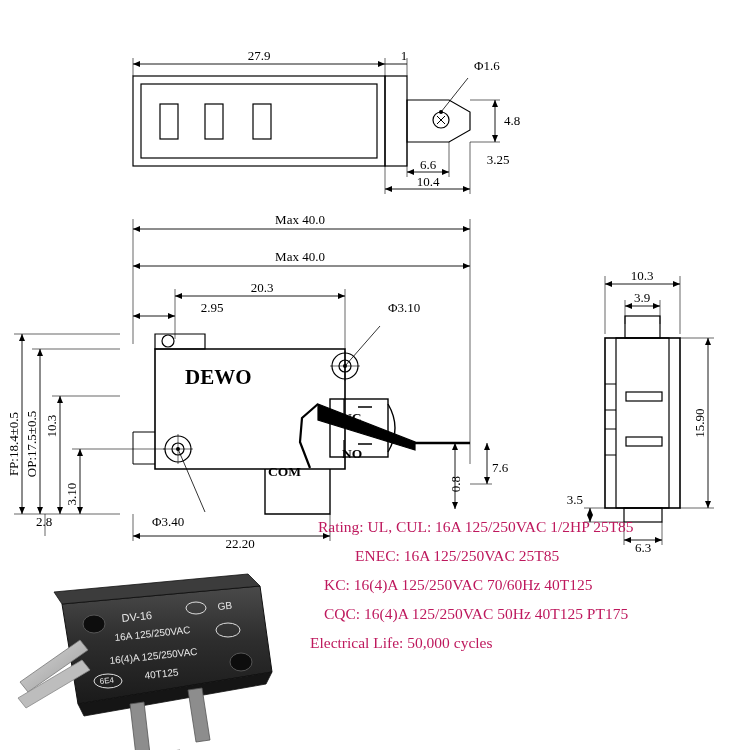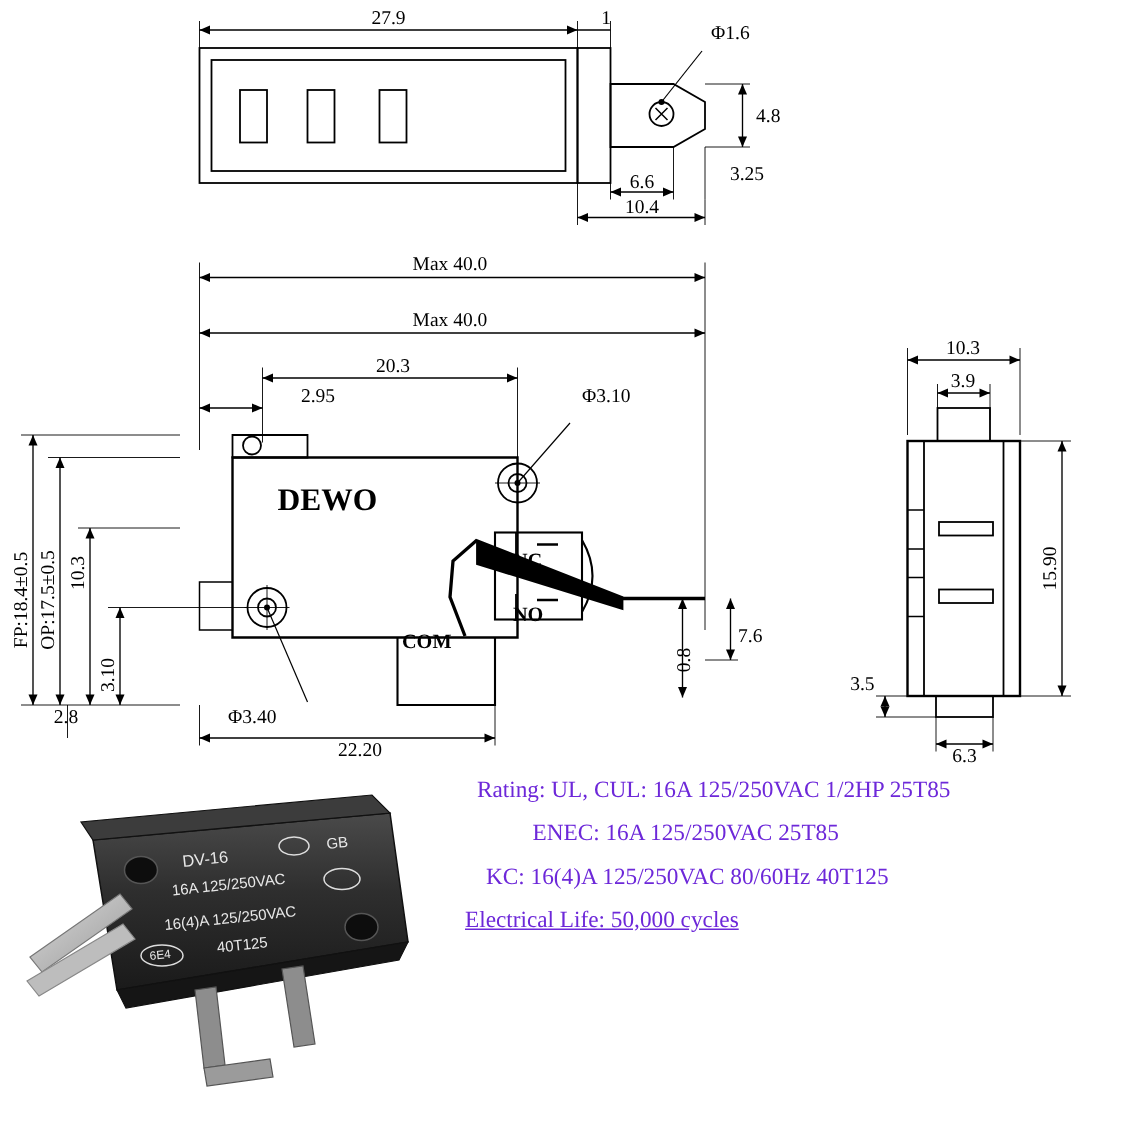--- a/index.html
+++ b/index.html
@@ -4,31 +4,31 @@
 <style>
   html,body{margin:0;padding:0;}
   body{
     width:750px;height:750px;
     background:#ffffff;
     font-family:"Liberation Serif", serif;
     color:#000;
     position:relative;
     overflow:hidden;
   }
-  .abs{position:absolute;}
+  .abs{position:absolute;margin-top:44px;}
   svg{display:block;}
   .spec{
     font-family:"Liberation Serif", serif;
     font-size:15.5px;
-    color:#6d28d9;
+    color:#be185d;
     white-space:nowrap;
   }
   .spec-block{position:absolute;left:300px;top:512px;}
   .spec-line{height:29px;line-height:29px;}
-  .indent1{padding-left:10px;text-decoration:underline;}
+  .indent1{padding-left:10px;}
   .indent2{padding-left:55px;}
   .indent3{padding-left:24px;}
   .indent4{padding-left:18px;}
   .dim{font-family:"Liberation Serif", serif;font-size:13px;}
 </style>
 </head>
 <body>
 
 <div class="abs" style="left:0;top:0;">
 <svg width="750" height="520" viewBox="0 0 750 520" xmlns="http://www.w3.org/2000/svg">
@@ -286,15 +286,16 @@
 
   <path d="M120 140 L126 192 L140 190 L134 138 Z" fill="#8d8d8d" stroke="#555" stroke-width="0.8"></path>
   <path d="M126 192 L170 186 L172 198 L128 204 Z" fill="#9b9b9b" stroke="#555" stroke-width="0.8"></path>
   <path d="M178 126 L186 178 L200 176 L192 124 Z" fill="#8d8d8d" stroke="#555" stroke-width="0.8"></path>
 </svg>
 </div>
 
 <div class="spec-block">
   <div class="spec spec-line indent4">Rating:  UL, CUL: 16A 125/250VAC 1/2HP 25T85</div>
   <div class="spec spec-line indent2">ENEC:  16A 125/250VAC 25T85</div>
-  <div class="spec spec-line indent3">KC: 16(4)A 125/250VAC 80/60Hz 40T125</div>
+  <div class="spec spec-line indent3">KC: 16(4)A 125/250VAC 70/60Hz 40T125</div>
+  <div class="spec spec-line indent3">CQC: 16(4)A 125/250VAC 50Hz 40T125 PT175</div>
   <div class="spec spec-line indent1">Electrical Life: 50,000 cycles</div>
 </div>
 
 </body></html>

